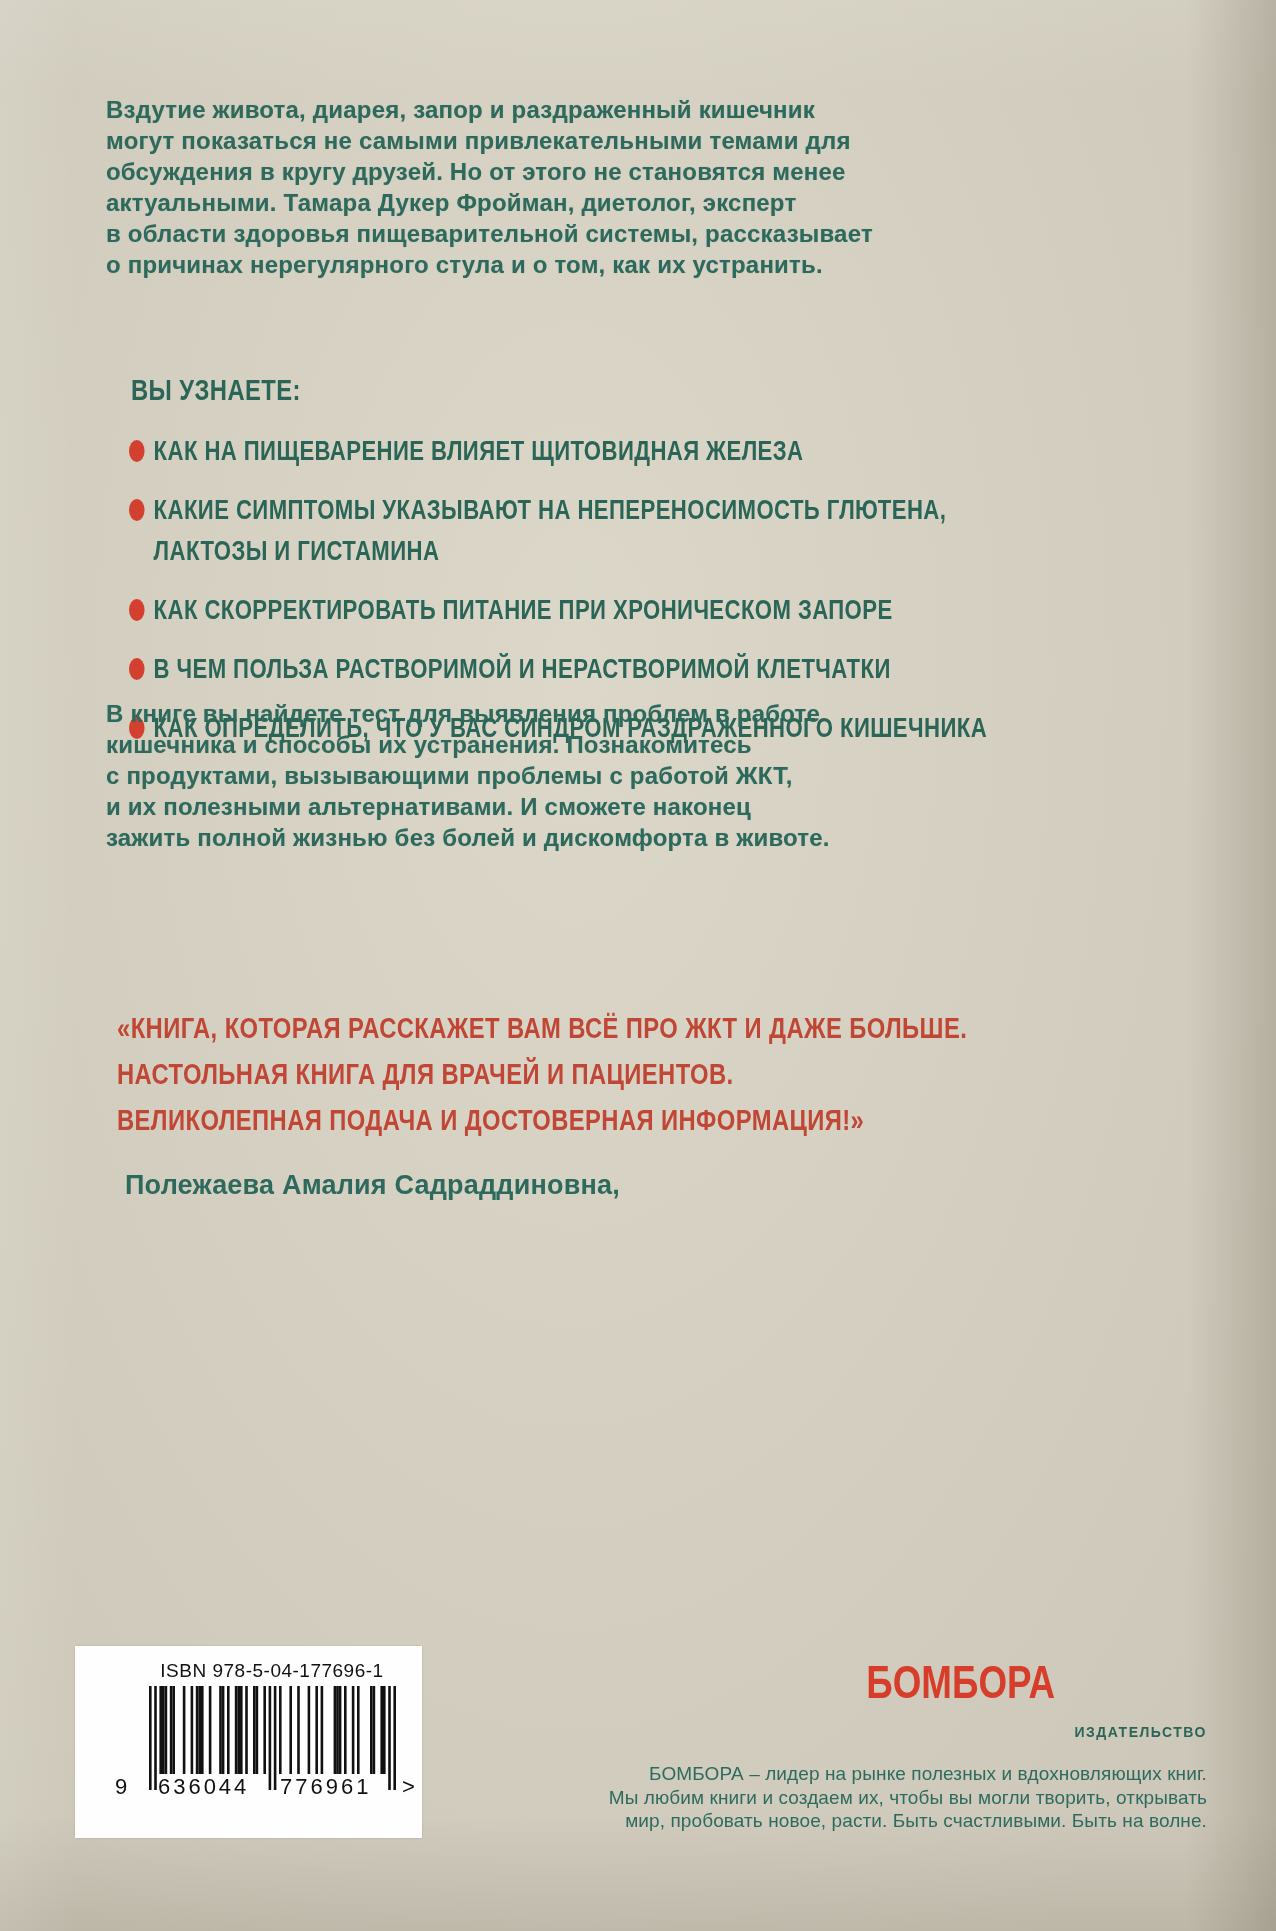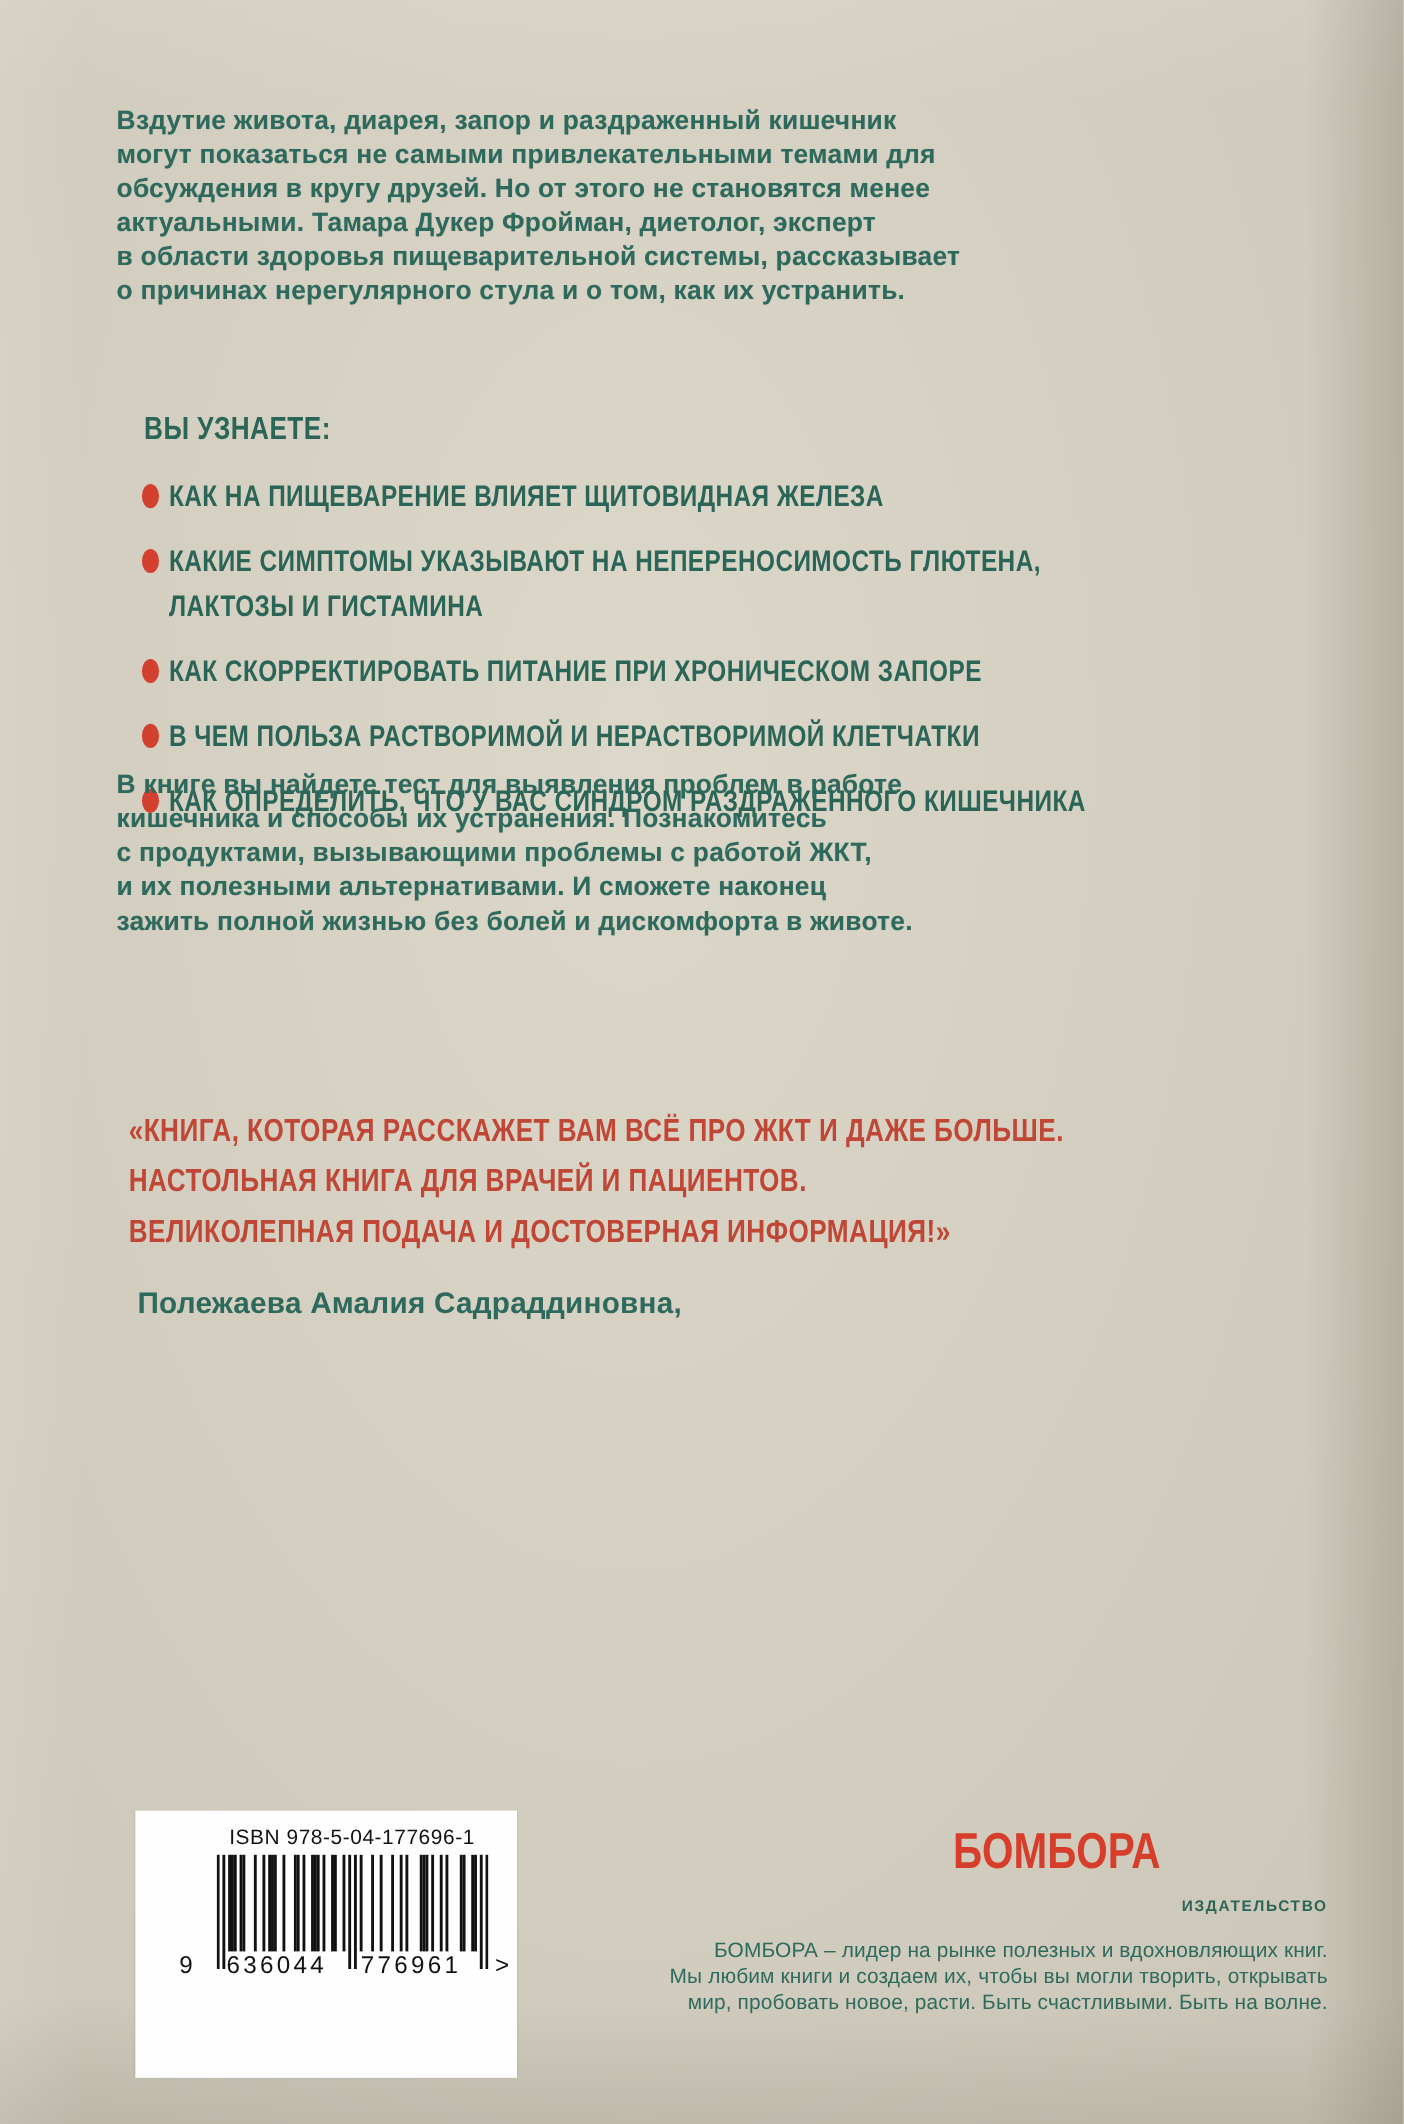--- a/index.html
+++ b/index.html
@@ -55,22 +55,22 @@
   .author-name{
     position:absolute;left:125px;top:1142px;
     font-size:27px;font-weight:bold;color:#2d695c;letter-spacing:0.2px;margin-top:28px;
   }
   .author-role{
     position:absolute;left:117px;top:1177px;
     font-size:27px;color:#2d695c;letter-spacing:0.2px;
   }
   .author-role b{font-weight:bold;}
   .isbn-box{
-    position:absolute;left:75px;top:1646px;width:347px;height:243px;
-    background:#fefefe;box-shadow:0 0 2px rgba(0,0,0,0.15);margin-left:48px;
+    position:absolute;left:75px;top:1646px;width:347px;height:192px;
+    background:#fefefe;box-shadow:0 0 2px rgba(0,0,0,0.15);
   }
   .isbn-inner{
     position:absolute;left:66px;top:14px;width:262px;
     display:flex;flex-direction:column;align-items:center;
   }
   .isbn-label{
     font-size:19px;color:#111;letter-spacing:0.5px;margin-bottom:4px;
     white-space:nowrap;
   }
   .barcode-svg{display:block;}

